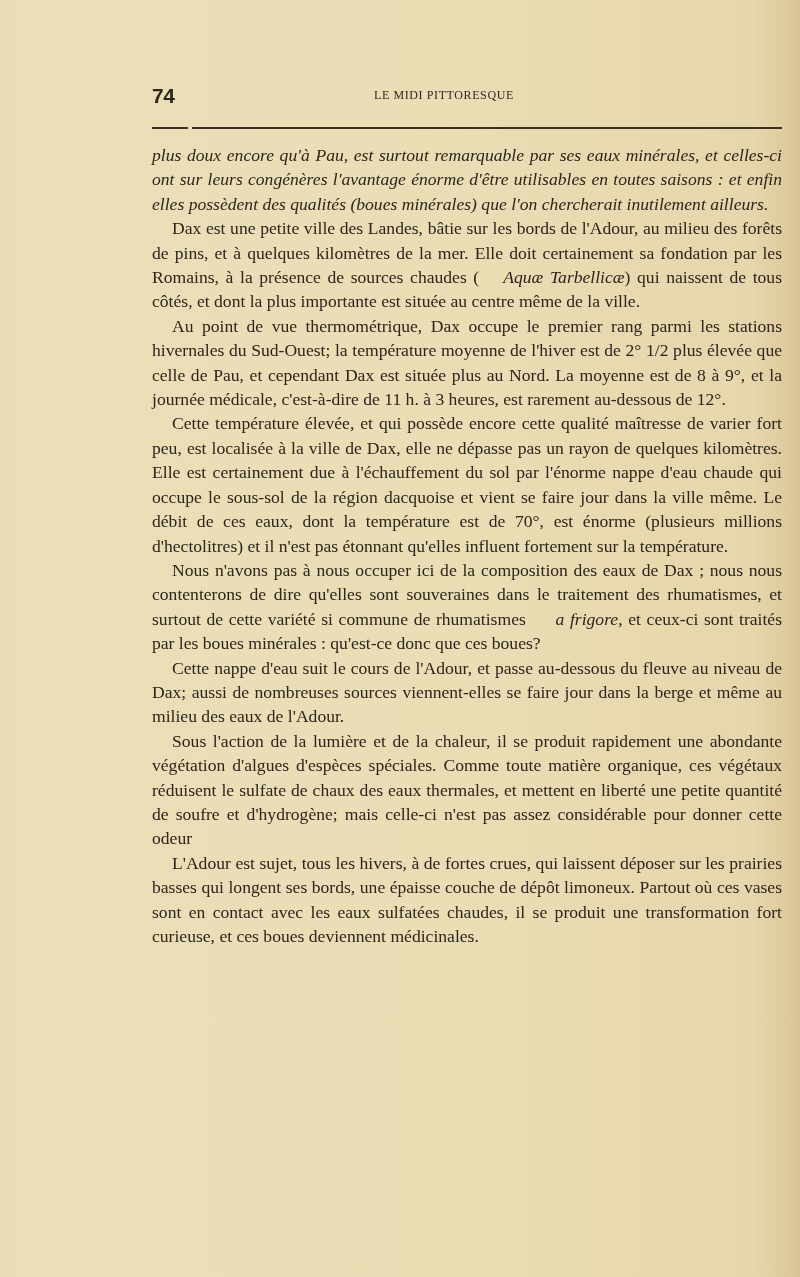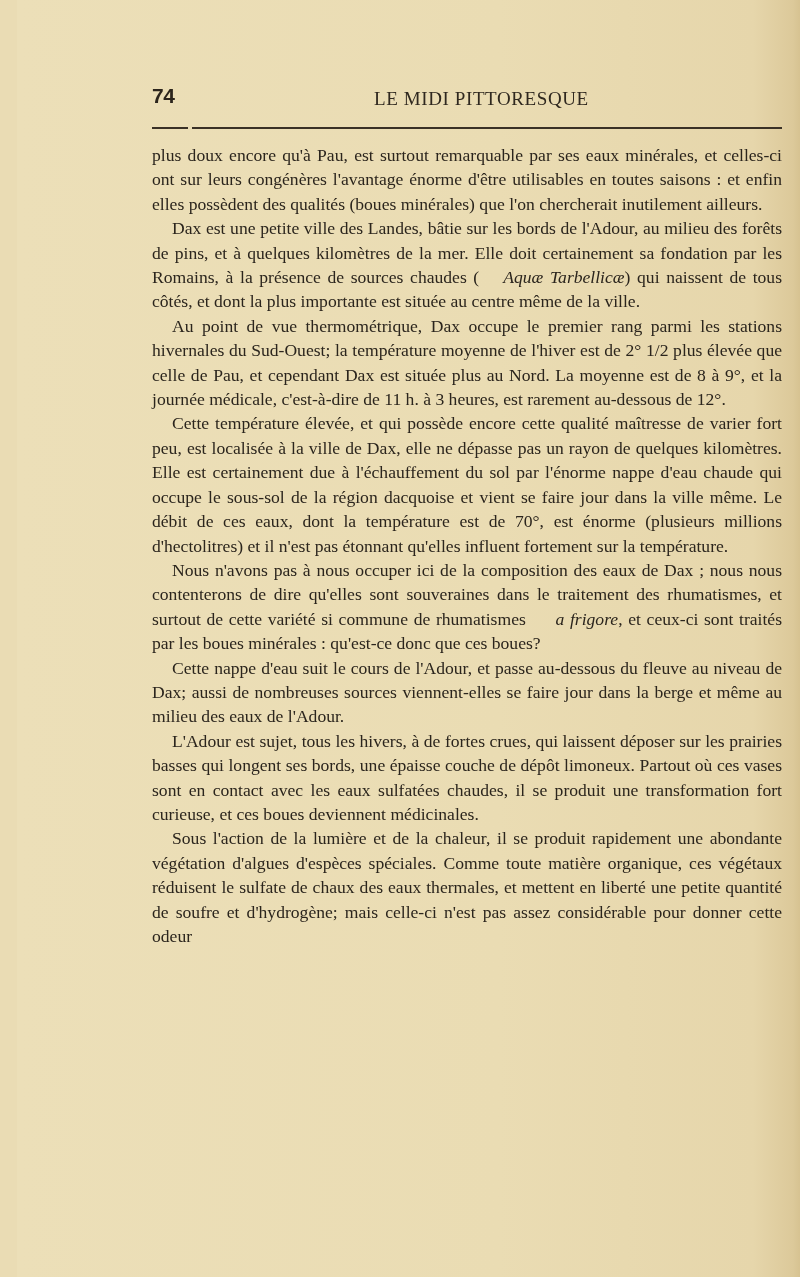--- a/index.html
+++ b/index.html
@@ -41,21 +41,21 @@
       font-size: 21px;
       font-weight: bold;
       font-family: "Liberation Sans", "DejaVu Sans", sans-serif;
       color: #2c251c;
       letter-spacing: -0.5px;
     }
     .running-title {
       position: absolute;
       left: 222px;
       top: 4px;
-      font-size: 19px;
+      font-size: 12px;
       letter-spacing: 0.6px;
       color: #2f281f;
     }
     .rule {
       position: absolute;
       left: 135px;
       top: 127px;
       width: 630px;
       height: 2px;
       background: #3a3126;
@@ -78,20 +78,21 @@
       text-align: justify;
       color: #2b251d;
     }
     .body-text p {
       margin: 0;
       text-indent: 20px;
       hyphens: none;
     }
     .body-text p.first {
       text-indent: 0;
+      font-style: italic;
     }
     .body-text em {
       font-style: italic;
       margin-left: 24px;
     }
   </style>
 </head>
 <body>
 
 <div class="page">
@@ -105,16 +106,16 @@
   <div class="rule"></div>
   <div class="rule-gap"></div>
 
   <div class="body-text">
     <p class="first">plus doux encore qu'à Pau, est surtout remarquable par ses eaux minérales, et celles-ci ont sur leurs congénères l'avantage énorme d'être utilisables en toutes saisons : et enfin elles possèdent des qualités (boues minérales) que l'on chercherait inutilement ailleurs.</p>
     <p><span>Dax est une petite ville des Landes, bâtie sur les bords de l'Adour, au milieu des forêts de pins, et à quelques kilomètres de la mer. Elle doit certainement sa fondation par les Romains, à la présence de sources chaudes (</span><em>Aquæ Tarbellicæ</em><span>) qui naissent de tous côtés, et dont la plus importante est située au centre même de la ville.</span></p>
     <p>Au point de vue thermométrique, Dax occupe le premier rang parmi les stations hivernales du Sud-Ouest; la température moyenne de l'hiver est de 2° 1/2 plus élevée que celle de Pau, et cependant Dax est située plus au Nord. La moyenne est de 8 à 9°, et la journée médicale, c'est-à-dire de 11 h. à 3 heures, est rarement au-dessous de 12°.</p>
     <p>Cette température élevée, et qui possède encore cette qualité maîtresse de varier fort peu, est localisée à la ville de Dax, elle ne dépasse pas un rayon de quelques kilomètres. Elle est certainement due à l'échauffement du sol par l'énorme nappe d'eau chaude qui occupe le sous-sol de la région dacquoise et vient se faire jour dans la ville même. Le débit de ces eaux, dont la température est de 70°, est énorme (plusieurs millions d'hectolitres) et il n'est pas étonnant qu'elles influent fortement sur la température.</p>
     <p><span>Nous n'avons pas à nous occuper ici de la composition des eaux de Dax ; nous nous contenterons de dire qu'elles sont souveraines dans le traitement des rhumatismes, et surtout de cette variété si commune de rhumatismes </span><em>a frigore</em><span>, et ceux-ci sont traités par les boues minérales : qu'est-ce donc que ces boues?</span></p>
     <p>Cette nappe d'eau suit le cours de l'Adour, et passe au-dessous du fleuve au niveau de Dax; aussi de nombreuses sources viennent-elles se faire jour dans la berge et même au milieu des eaux de l'Adour.</p>
+    <p>Sous l'action de la lumière et de la chaleur, il se produit rapidement une abondante végétation d'algues d'espèces spéciales. Comme toute matière organique, ces végétaux réduisent le sulfate de chaux des eaux thermales, et mettent en liberté une petite quantité de soufre et d'hydrogène; mais celle-ci n'est pas assez considérable pour donner cette odeur</p>
     <p>L'Adour est sujet, tous les hivers, à de fortes crues, qui laissent déposer sur les prairies basses qui longent ses bords, une épaisse couche de dépôt limoneux. Partout où ces vases sont en contact avec les eaux sulfatées chaudes, il se produit une transformation fort curieuse, et ces boues deviennent médicinales.</p>
-    <p>Sous l'action de la lumière et de la chaleur, il se produit rapidement une abondante végétation d'algues d'espèces spéciales. Comme toute matière organique, ces végétaux réduisent le sulfate de chaux des eaux thermales, et mettent en liberté une petite quantité de soufre et d'hydrogène; mais celle-ci n'est pas assez considérable pour donner cette odeur</p>
   </div>
 </div>
 
 </body></html>

